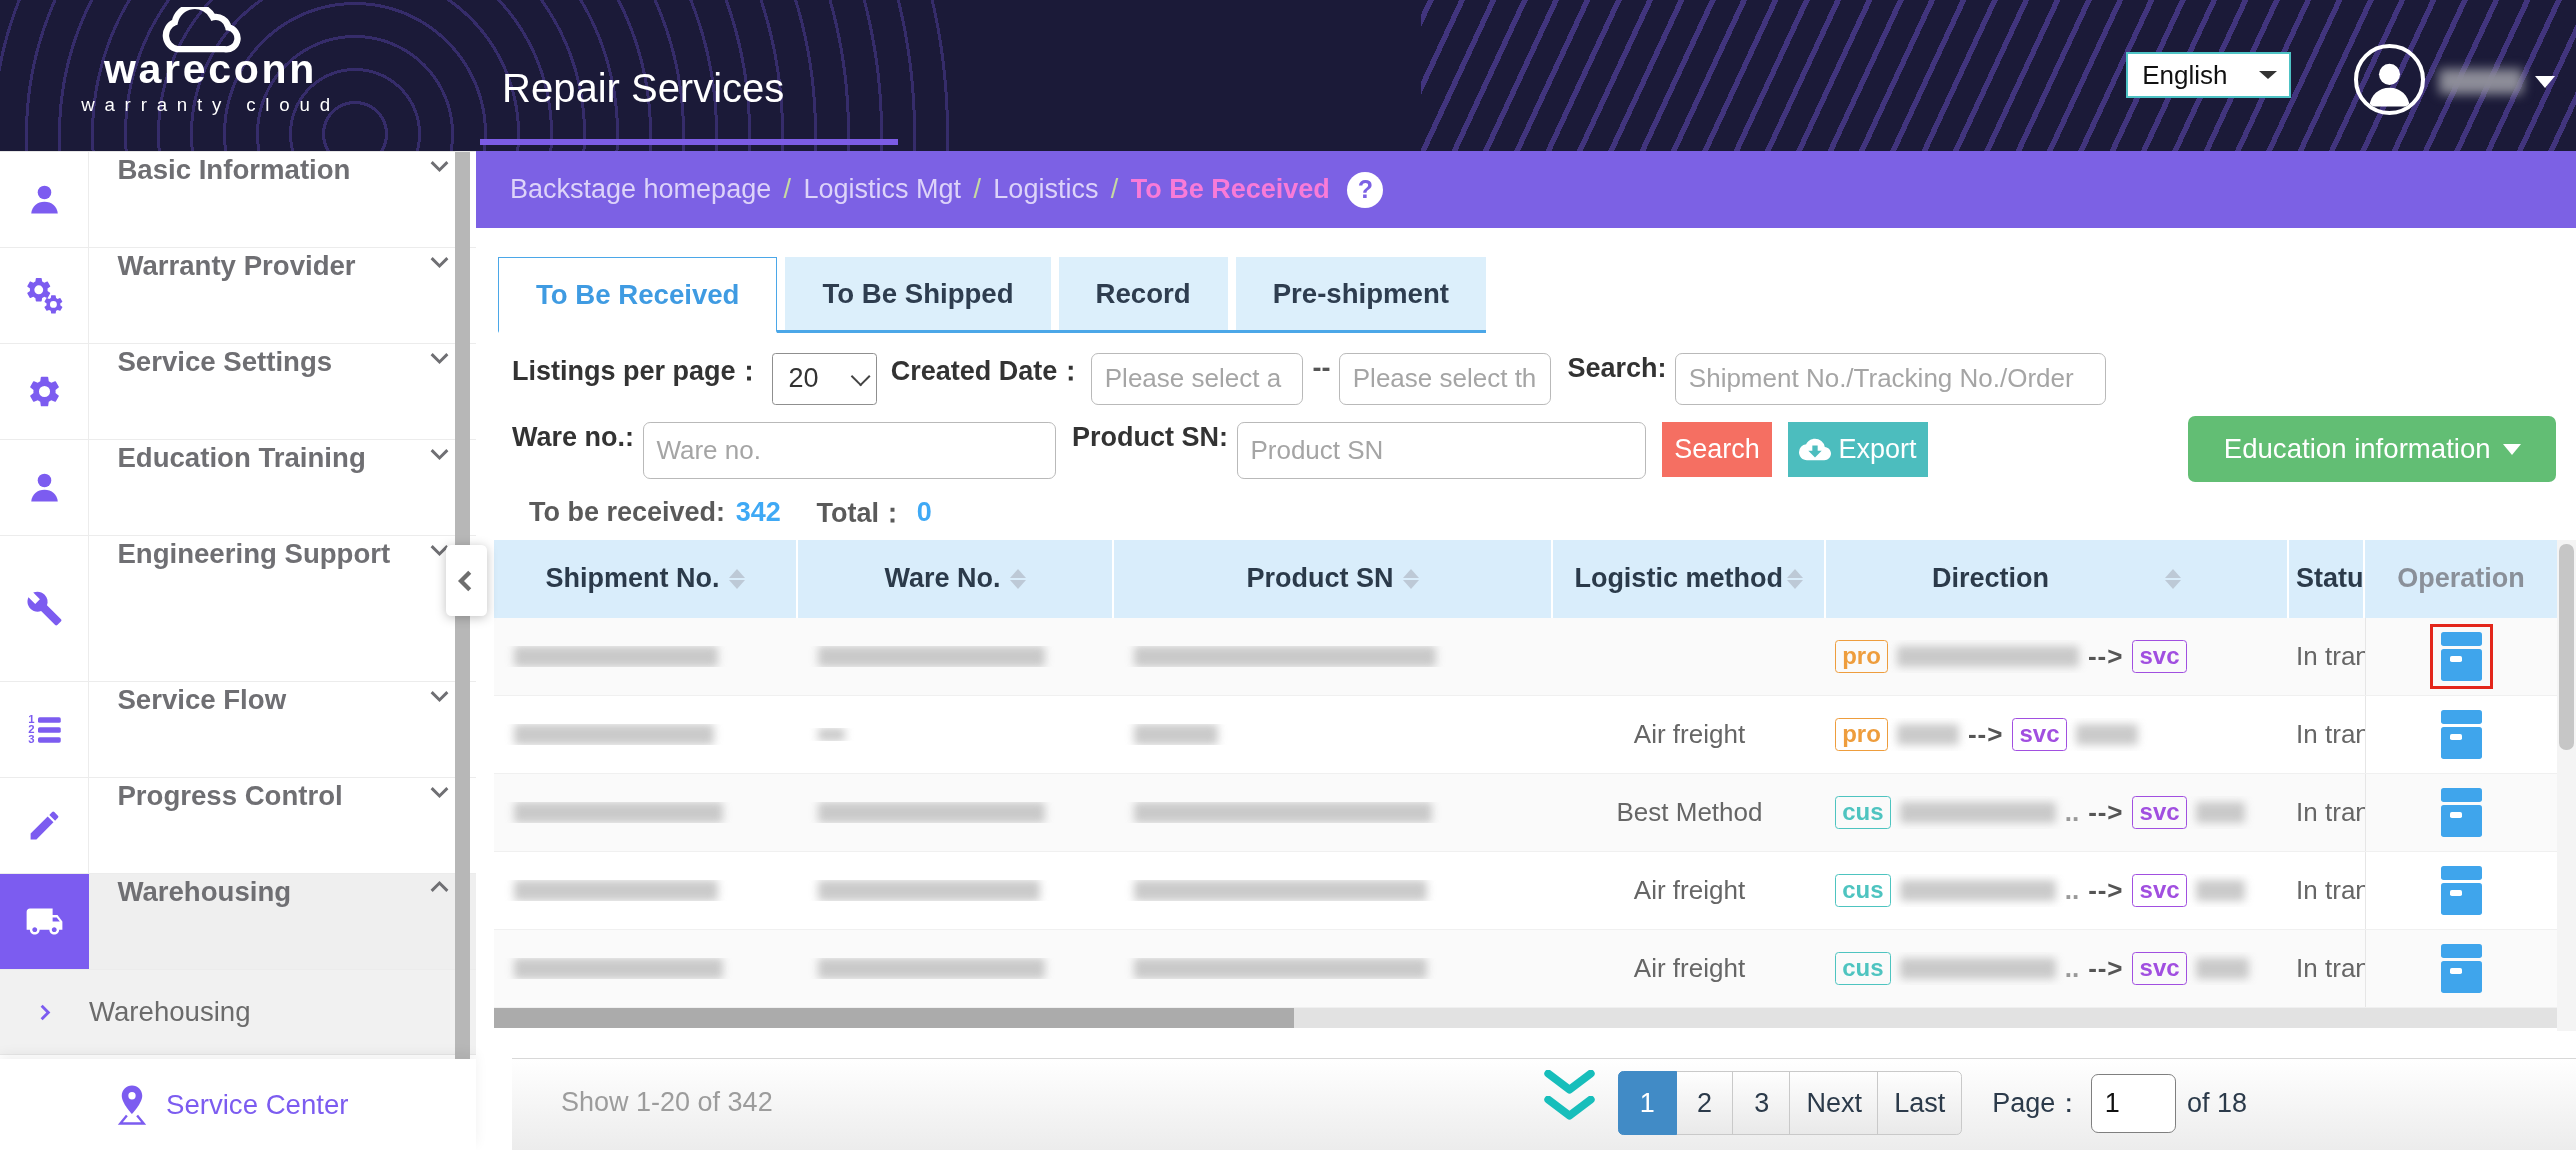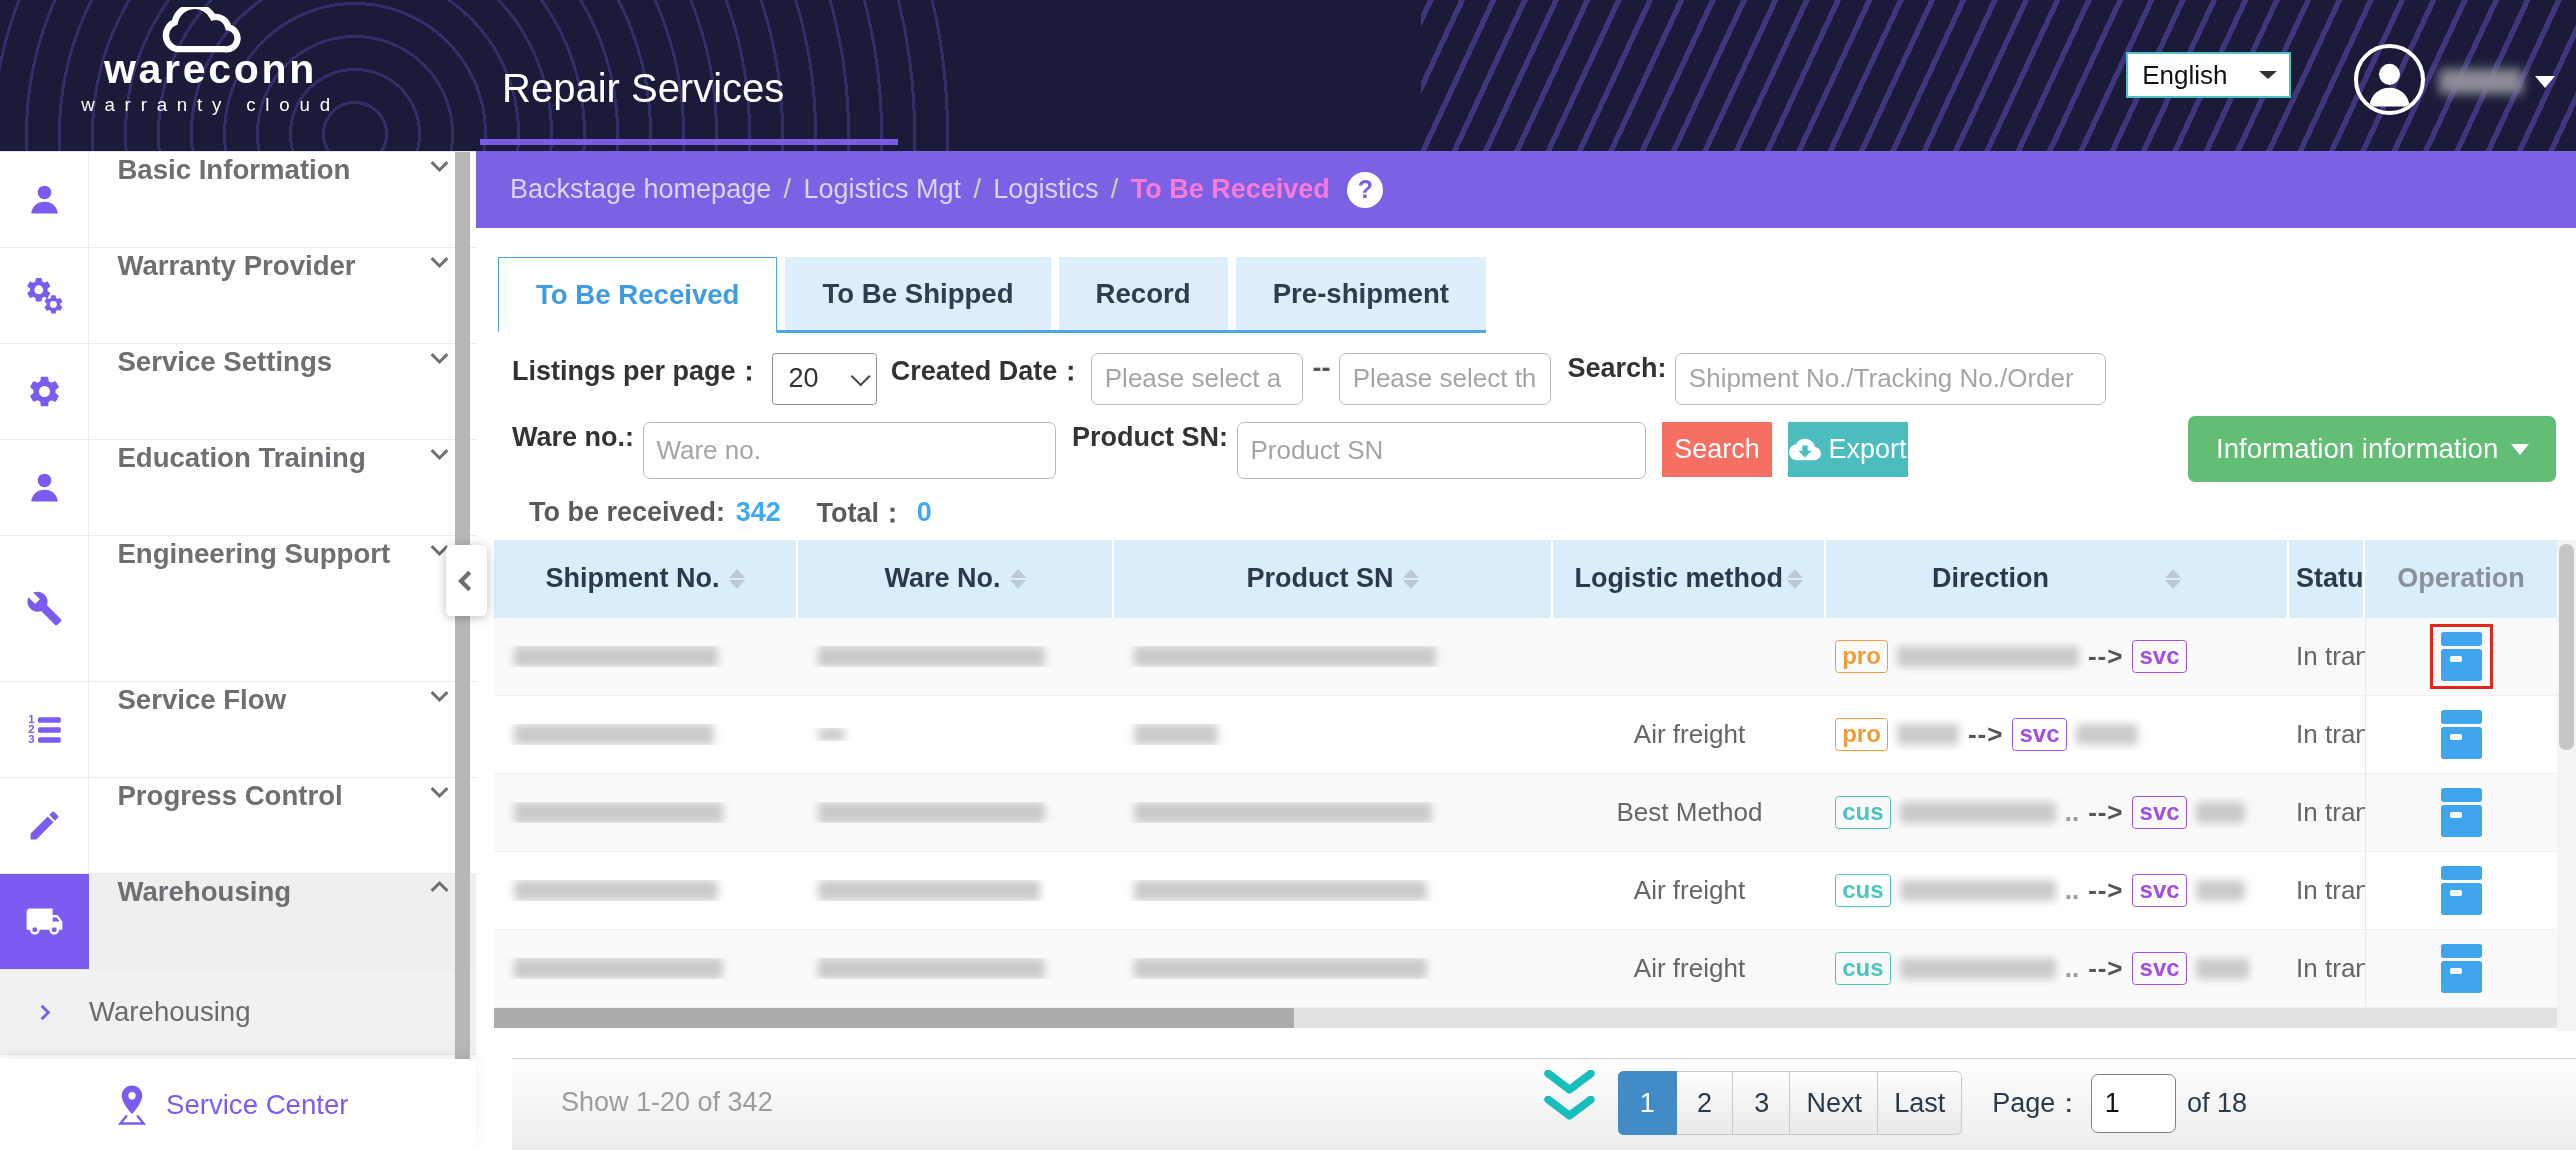--- a/index.html
+++ b/index.html
@@ -71,21 +71,21 @@
   .t-input { height:52px; border:1.8px solid #b9b9b9; border-radius:7.1px; font-size:26px; color:#333; padding:0 12.4px;
      font-family:"Liberation Sans",sans-serif; }
   .t-input::placeholder { color:#a5a5a5; }
   .listings-select { width:105px; height:52px; border:1.8px solid #8f8f8f; border-radius:3.6px; margin-left:9px; display:flex;
      align-items:center; justify-content:space-between; padding:0 10.7px 0 16px; font-size:27px; cursor:pointer; background:#fff; }
   .sel-caret { width:14.2px; height:14.2px; border-right:2.7px solid #444; border-bottom:2.7px solid #444; transform:rotate(45deg) translateY(-3.6px); }
   .range-sep { margin:0 9px; font-weight:bold; color:#555; }
   .btn { border:none; border-radius:0; color:#fff; font-size:27px; height:55px; display:flex; align-items:center; justify-content:center;
      cursor:pointer; font-family:"Liberation Sans",sans-serif; }
   .btn-search { background:#f56f62; width:110px; margin-left:16px; }
-  .btn-export { background:#4cbdbe; width:120px; margin-left:16px; gap:7.1px; }
+  .btn-export { background:#4cbdbe; width:140px; margin-left:16px; gap:7.1px; }
   .btn-supplement { position:absolute; right:19.6px; top:-5.3px; background:#62be74; width:368px; height:66px; border-radius:7.1px; gap:12.4px; font-size:27.6px; }
   .caret-down-white { width:0; height:0; border-left:9.8px solid transparent; border-right:9.8px solid transparent; border-top:11.6px solid #fff; }
 
   
   .summary-row { margin:14.2px 0 0 53px; font-size:27px; font-weight:bold; color:#5a5a5a; display:flex; gap:10.7px; align-items:center; }
   .summary-value { color:#3fa9f5; }
   .summary-total-label { margin-left:25px; }
 
   
   .table-wrap { position:relative; margin:9px 18.7px 0 18px; }
@@ -378,21 +378,21 @@
       <span class="f-label" style="margin-left:16px">Product SN:</span>
       <input class="t-input" style="width: 409px; margin-left: 9px; height: 57px;" placeholder="Product SN">
       <button class="btn btn-search">Search</button>
       <button class="btn btn-export">
         <svg width="32" height="27" viewBox="0 0 24 20">
           <path d="M19.35 8.04A7.49 7.49 0 0012 2C9.11 2 6.6 3.64 5.35 6.04A5.99 5.99 0 000 12c0 3.31 2.69 6 6 6h13c2.76 0 5-2.24 5-5 0-2.64-2.05-4.78-4.65-4.96zM17 11l-5 5-5-5h3V7h4v4h3z" fill="#fff"></path>
         </svg>
         <span>Export</span>
       </button>
       <button class="btn btn-supplement">
-        <span>Information information</span>
+        <span>Education information</span>
         <span class="caret-down-white"></span>
       </button>
     </div>
 
     <div class="summary-row">
       <span>To be received:</span>
       <span class="summary-value">342</span>
       <span class="summary-total-label">Total：</span>
       <span class="summary-value">0</span>
     </div>

